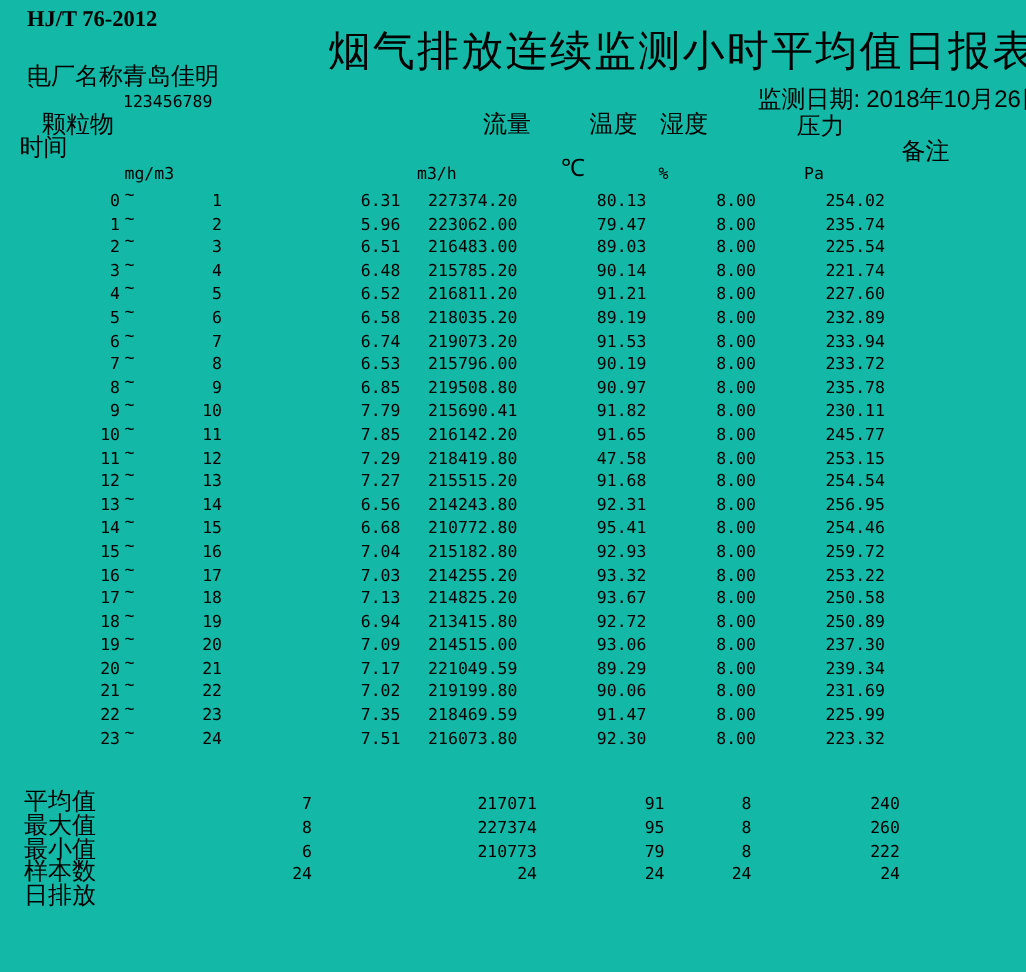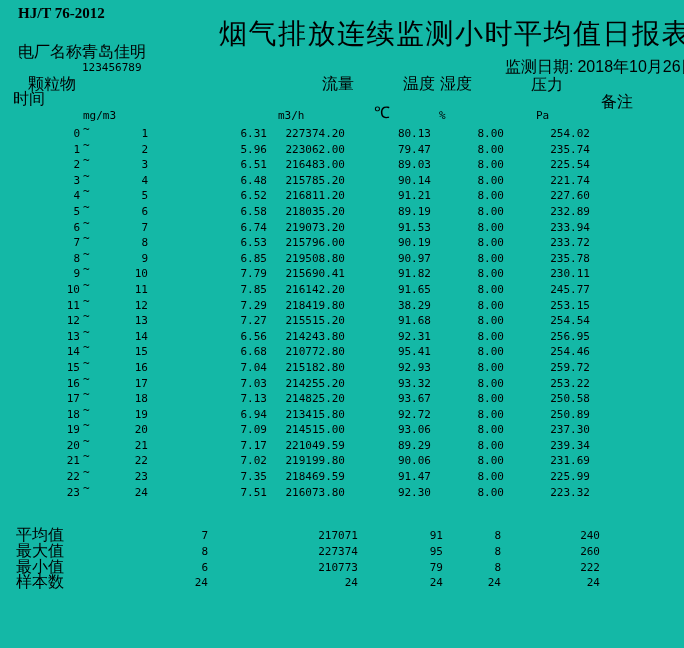--- a/index.html
+++ b/index.html
@@ -26,21 +26,21 @@
   }
   .plant-label { left: 18px; top: 45px; }
   .plant-name  { left: 82px; top: 45px; }
   .plant-tick  { left: 18px; top: 57px; }
   .plant-id    { left: 82px; top: 61px; }
   .date-line   { left: 505px; top: 60px; }
   .date-line span { margin-right: 4px; }
 
   .h-pm       { left: 28px;  top: 77px; }
   .h-flow     { left: 322px; top: 77px; }
-  .h-temp     { left: 403px; top: 77px; }
+  .h-temp     { left: 393px; top: 77px; }
   .h-humidity { left: 440px; top: 77px; }
   .h-pressure { left: 531px; top: 78px; }
   .h-time     { left: 13px;  top: 92px; }
   .h-remark   { left: 601px; top: 95px; }
 
   .u-pm       { left: 83px;  top: 109px; }
   .u-flow     { left: 278px; top: 109px; }
   .u-temp     { left: 374px; top: 106px; }
   .u-humidity { left: 439px; top: 109px; }
   .u-pressure { left: 536px; top: 109px; }
@@ -222,21 +222,21 @@
     <span class="cell num humidity">8.00</span>
     <span class="cell num pressure">245.77</span>
   </div>
 
   <div class="row">
     <span class="cell num hour-start">11</span>
     <span class="cell num tilde">~</span>
     <span class="cell num hour-end">12</span>
     <span class="cell num pm">7.29</span>
     <span class="cell num flow">218419.80</span>
-    <span class="cell num temp">38.29</span>
+    <span class="cell num temp">47.58</span>
     <span class="cell num humidity">8.00</span>
     <span class="cell num pressure">253.15</span>
   </div>
 
   <div class="row">
     <span class="cell num hour-start">12</span>
     <span class="cell num tilde">~</span>
     <span class="cell num hour-end">13</span>
     <span class="cell num pm">7.27</span>
     <span class="cell num flow">215515.20</span>
@@ -396,16 +396,24 @@
 
   <div class="srow">
     <span class="slabel cjk">样本数</span>
     <span class="cell num pm">24</span>
     <span class="cell num flow">24</span>
     <span class="cell num temp">24</span>
     <span class="cell num humidity">24</span>
     <span class="cell num pressure">24</span>
   </div>
 
+  <div class="srow">
+    <span class="slabel cjk">日排放</span>
+    <span class="cell num pm"></span>
+    <span class="cell num flow"></span>
+    <span class="cell num temp"></span>
+    <span class="cell num humidity"></span>
+    <span class="cell num pressure"></span>
+  </div>
 
 </div>
 
 </div>
 
 </body></html>

